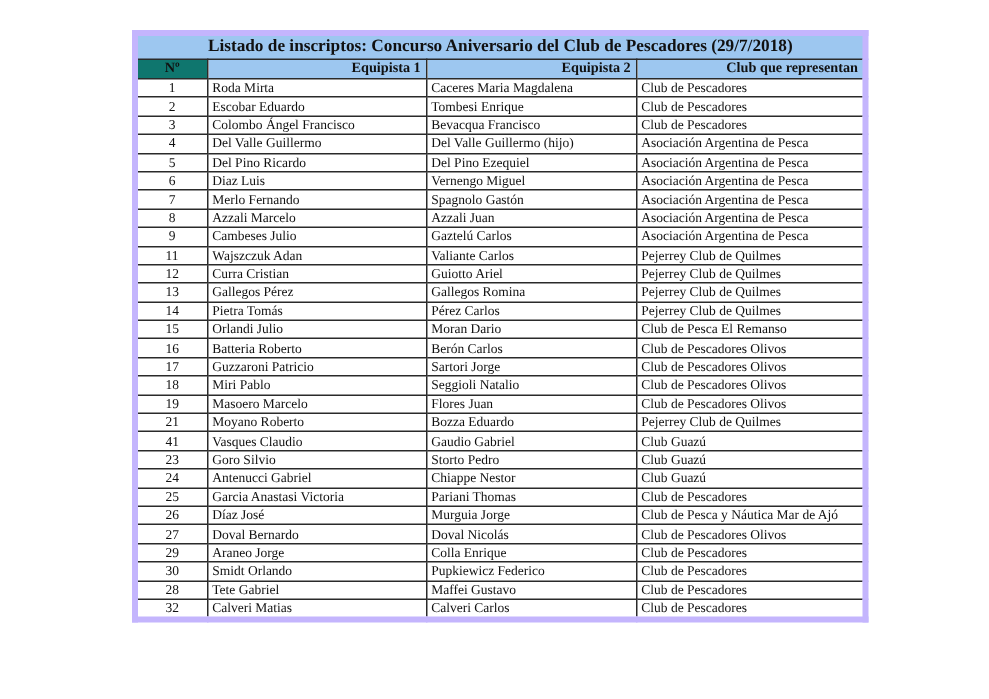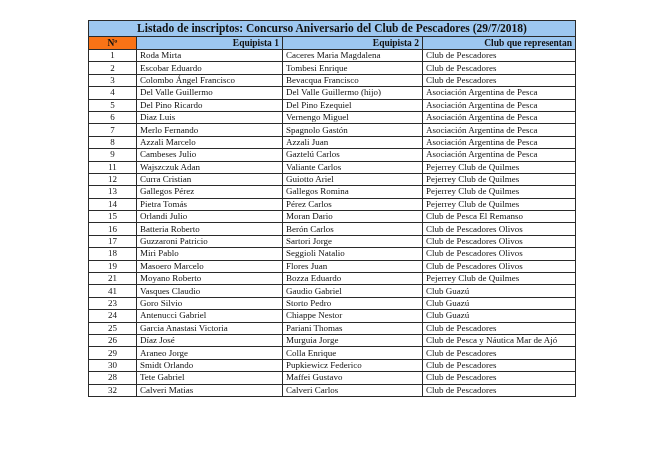--- a/index.html
+++ b/index.html
@@ -17,21 +17,21 @@
   }
   .table-wrap {
     position: absolute;
     left: 88px;
     top: 20px;
   }
   table.roster {
     border-collapse: collapse;
     table-layout: fixed;
     width: 487px;
-    border: 1px solid #c4b5fd;
+    border: 4px solid #c4b5fd;
   }
   table.roster th, table.roster td {
     border: 1px solid #2a2a2a;
     padding: 0 3px;
     overflow: hidden;
     white-space: nowrap;
     vertical-align: middle;
   }
   col.c-num   { width: 48px; }
   col.c-eq1   { width: 146px; }
@@ -72,21 +72,21 @@
       <col class="c-num">
       <col class="c-eq1">
       <col class="c-eq2">
       <col class="c-club">
     </colgroup>
     <thead>
       <tr class="title-row">
         <th colspan="4" class="blue-bg" style="background: rgb(157, 199, 240);">Listado de inscriptos: Concurso Aniversario del Club de Pescadores (29/7/2018)</th>
       </tr>
       <tr class="header-row">
-        <th class="num-col blue-bg" style="background: #f97316;">Nº</th>
+        <th class="num-col blue-bg" style="background: #0f766e;">Nº</th>
         <th class="blue-bg" style="background: rgb(157, 199, 240);">Equipista 1</th>
         <th class="blue-bg" style="background: rgb(157, 199, 240);">Equipista 2</th>
         <th class="blue-bg" style="background: rgb(157, 199, 240);">Club que representan</th>
       </tr>
     </thead>
     <tbody>
         <tr>
           <td class="num-col">1</td>
           <td>Roda Mirta</td>
           <td>Caceres Maria Magdalena</td>
@@ -224,20 +224,26 @@
           <td>Pariani Thomas</td>
           <td>Club de Pescadores</td>
         </tr>
         <tr>
           <td class="num-col">26</td>
           <td>Díaz José</td>
           <td>Murguia Jorge</td>
           <td>Club de Pesca y Náutica Mar de Ajó</td>
         </tr>
         <tr>
+          <td class="num-col">27</td>
+          <td>Doval Bernardo</td>
+          <td>Doval Nicolás</td>
+          <td>Club de Pescadores Olivos</td>
+        </tr>
+        <tr>
           <td class="num-col">29</td>
           <td>Araneo Jorge</td>
           <td>Colla Enrique</td>
           <td>Club de Pescadores</td>
         </tr>
         <tr>
           <td class="num-col">30</td>
           <td>Smidt Orlando</td>
           <td>Pupkiewicz Federico</td>
           <td>Club de Pescadores</td>

